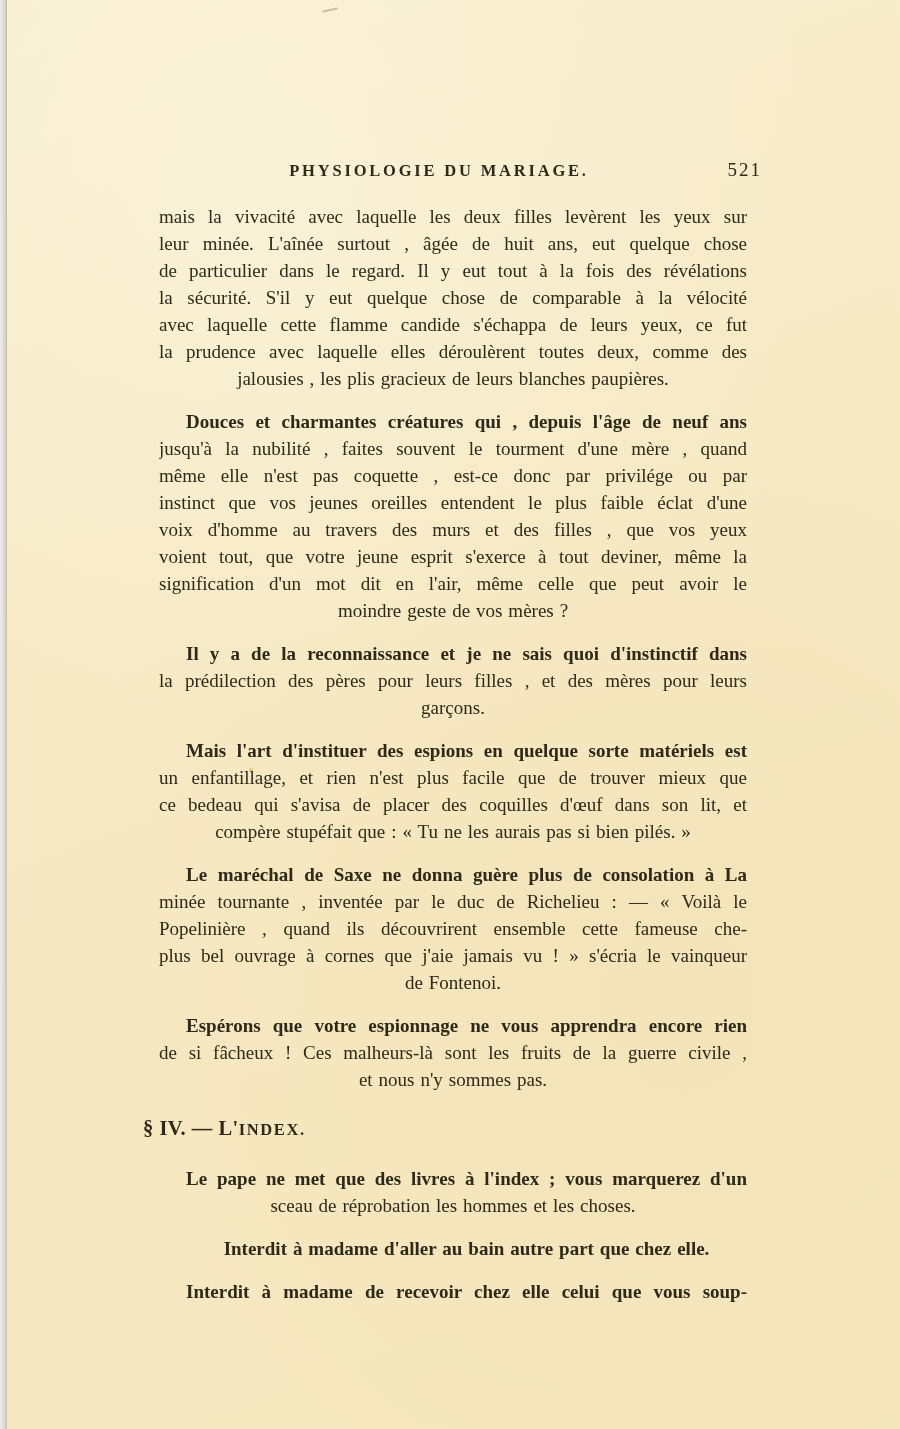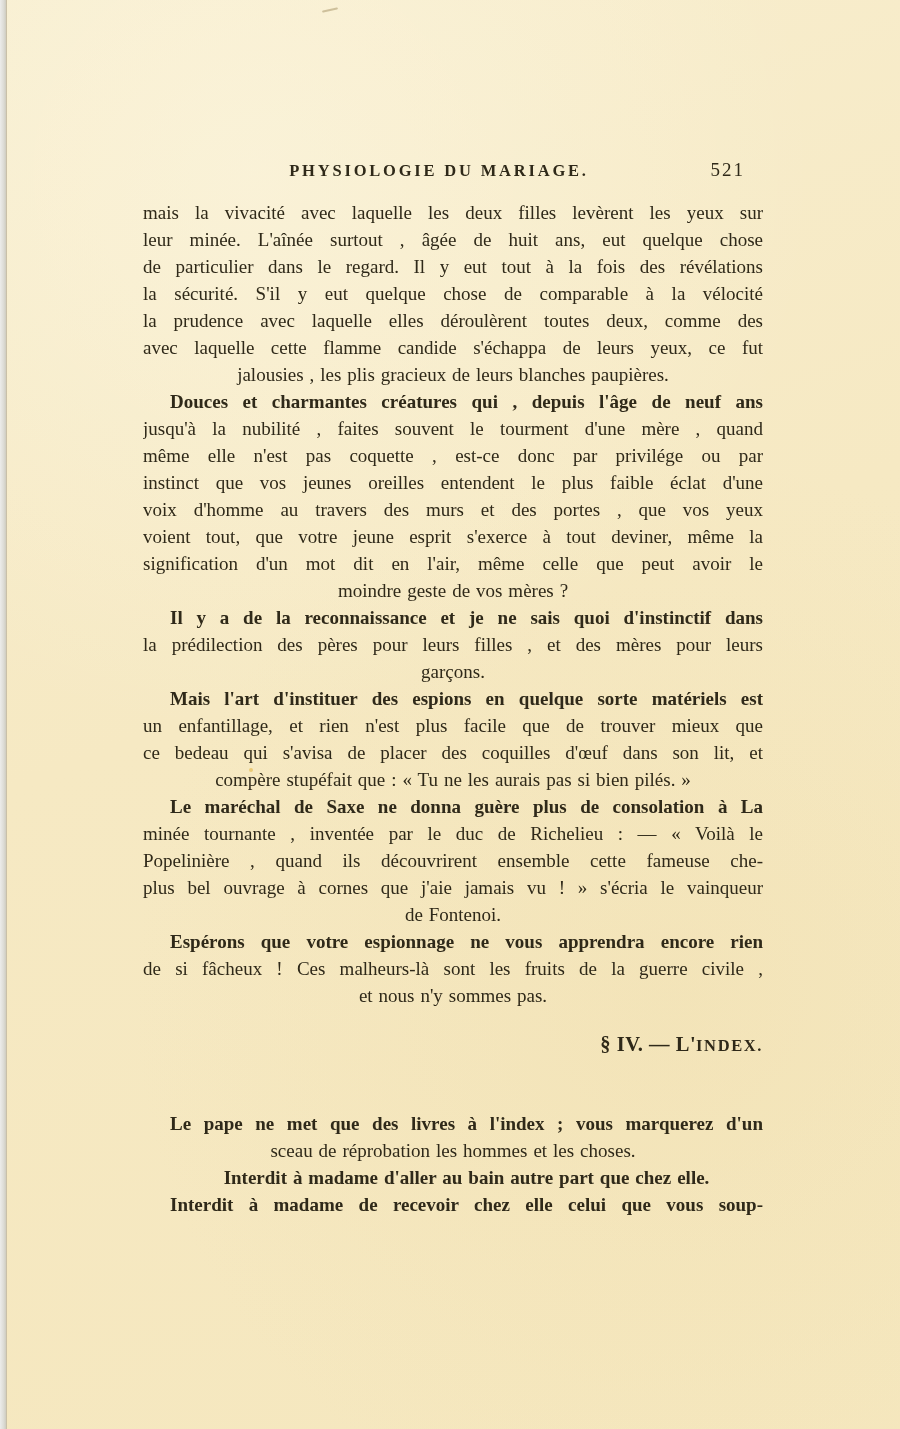--- a/index.html
+++ b/index.html
@@ -27,42 +27,42 @@
     width: 16px; height: 2px; border-radius: 2px;
     background: #a9976c; opacity: .55; transform: rotate(-12deg);
   }
   .speck.dot {
     width: 4px; height: 4px; background: #e2b544; opacity: .6;
   }
   .text-col {
     position: absolute; left: 143px; top: 161px; width: 620px;
     color: #2f2919;
   }
-  .page-header { position: relative; height: 26px; margin-bottom: 12px; }
+  .page-header { position: relative; height: 26px; margin-bottom: 0; }
   .page-header .title {
     text-align: center; font-weight: bold;
     font-size: 16.5px; letter-spacing: 2.8px;
     padding-right: 28px; 
   }
   .page-header .pagenum {
-    position: absolute; right: 18px; top: -2px;
+    position: absolute; right: 1px; top: -2px;
     font-size: 19px; letter-spacing: 2px;
   }
-  .paragraph { margin: 0; }
+  .paragraph { margin: 16px; }
   .line {
     font-size: 19px; line-height: 27px; height: 27px;
     overflow: hidden; white-space: normal;
     text-align: center;
     word-spacing: 1.2px;
   }
   .line.just { text-align: justify; text-align-last: justify; }
   .line.indent { padding-left: 27px; font-weight: bold; }
   .section-heading {
-    margin: 22px 0 52px;
-    text-align: right; font-weight: bold;
+    margin: 22px 0 23px;
+    text-align: left; font-weight: bold;
     font-size: 20.5px; letter-spacing: .5px;
     height: 27px; line-height: 27px;
   }
   .section-heading .hd-sc {
     font-size: 16.5px; letter-spacing: 1.6px;
   }
 </style>
 </head>
 <body>
 
@@ -75,30 +75,30 @@
   <div class="page-header">
     <div class="title">PHYSIOLOGIE DU MARIAGE.</div>
     <div class="pagenum">521</div>
   </div>
   <div id="text-block">
       <div class="paragraph">
         <div class="line just">mais la vivacité avec laquelle les deux filles levèrent les yeux sur</div>
         <div class="line just">leur minée. L'aînée surtout , âgée de huit ans, eut quelque chose</div>
         <div class="line just">de particulier dans le regard. Il y eut tout à la fois des révélations</div>
         <div class="line just">la sécurité. S'il y eut quelque chose de comparable à la vélocité</div>
+        <div class="line just">avec laquelle cette flamme candide s'échappa de leurs yeux, ce fut</div>
         <div class="line just">la prudence avec laquelle elles déroulèrent toutes deux, comme des</div>
-        <div class="line just">avec laquelle cette flamme candide s'échappa de leurs yeux, ce fut</div>
         <div class="line">jalousies , les plis gracieux de leurs blanches paupières.</div>
       </div>
       <div class="paragraph">
         <div class="line indent just">Douces et charmantes créatures qui , depuis l'âge de neuf ans</div>
         <div class="line just">jusqu'à la nubilité , faites souvent le tourment d'une mère , quand</div>
         <div class="line just">même elle n'est pas coquette , est-ce donc par privilége ou par</div>
         <div class="line just">instinct que vos jeunes oreilles entendent le plus faible éclat d'une</div>
-        <div class="line just">voix d'homme au travers des murs et des portes , que vos yeux</div>
+        <div class="line just">voix d'homme au travers des murs et des filles , que vos yeux</div>
         <div class="line just">voient tout, que votre jeune esprit s'exerce à tout deviner, même la</div>
         <div class="line just">signification d'un mot dit en l'air, même celle que peut avoir le</div>
         <div class="line">moindre geste de vos mères ?</div>
       </div>
       <div class="paragraph">
         <div class="line indent just">Il y a de la reconnaissance et je ne sais quoi d'instinctif dans</div>
         <div class="line just">la prédilection des pères pour leurs filles , et des mères pour leurs</div>
         <div class="line">garçons.</div>
       </div>
       <div class="paragraph">

